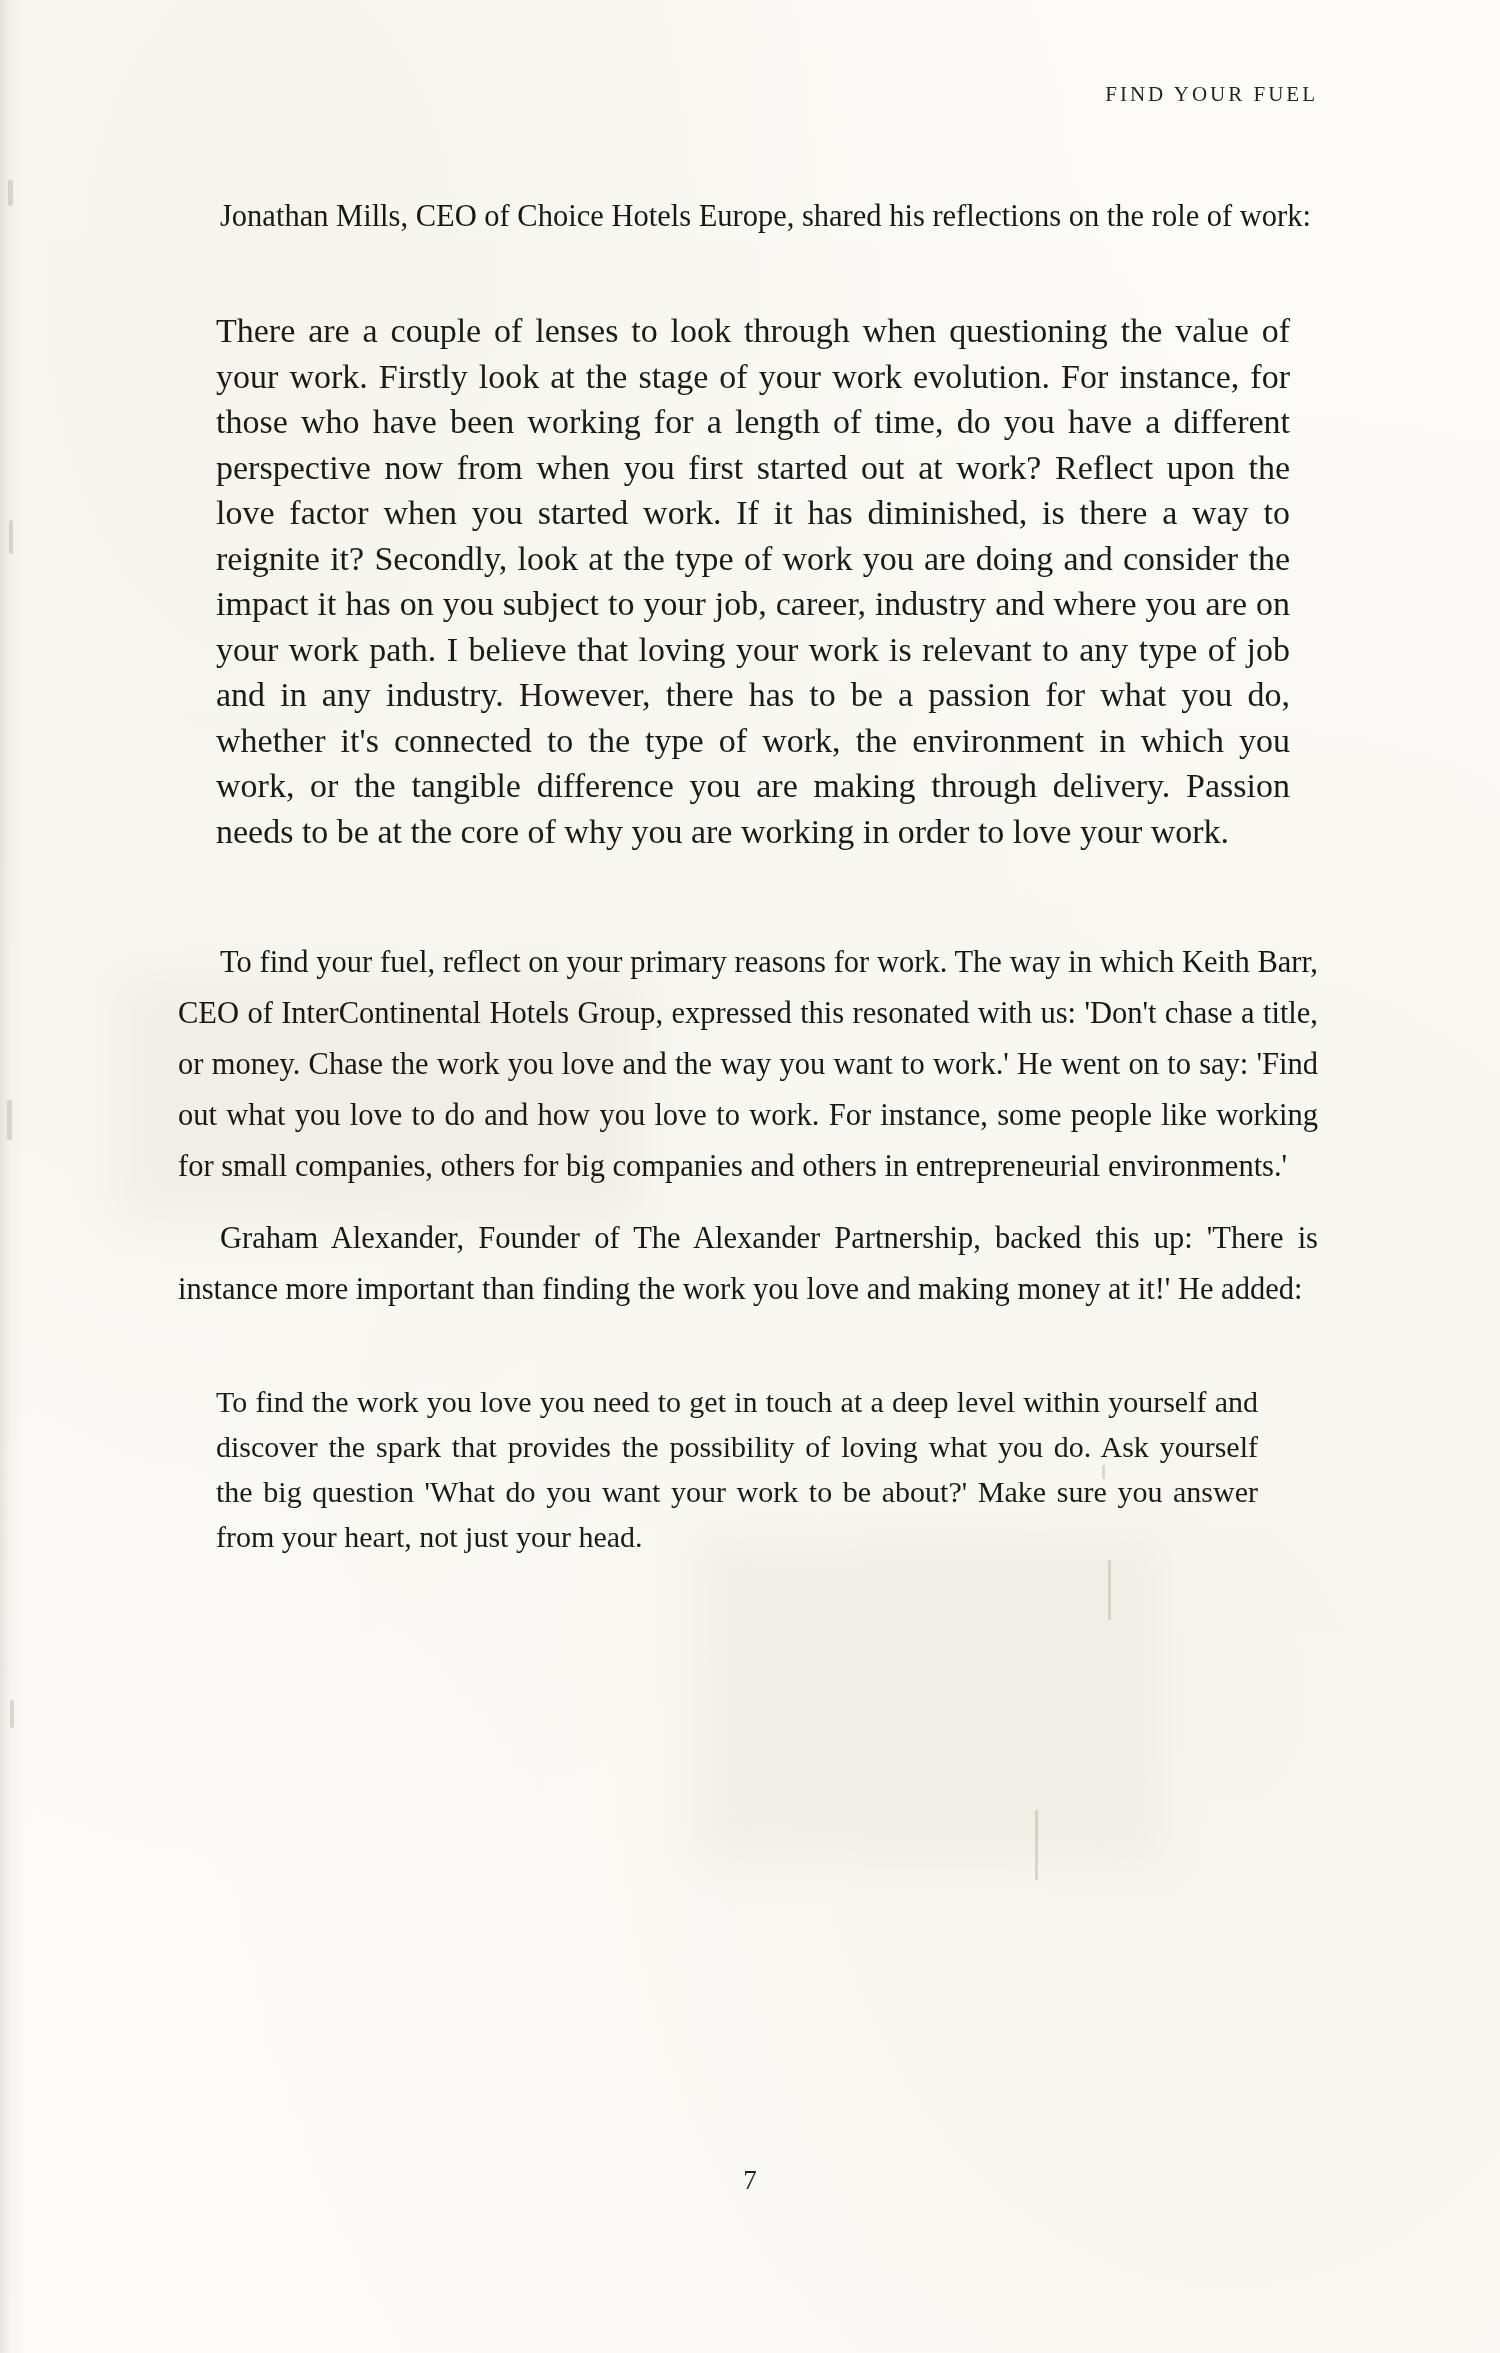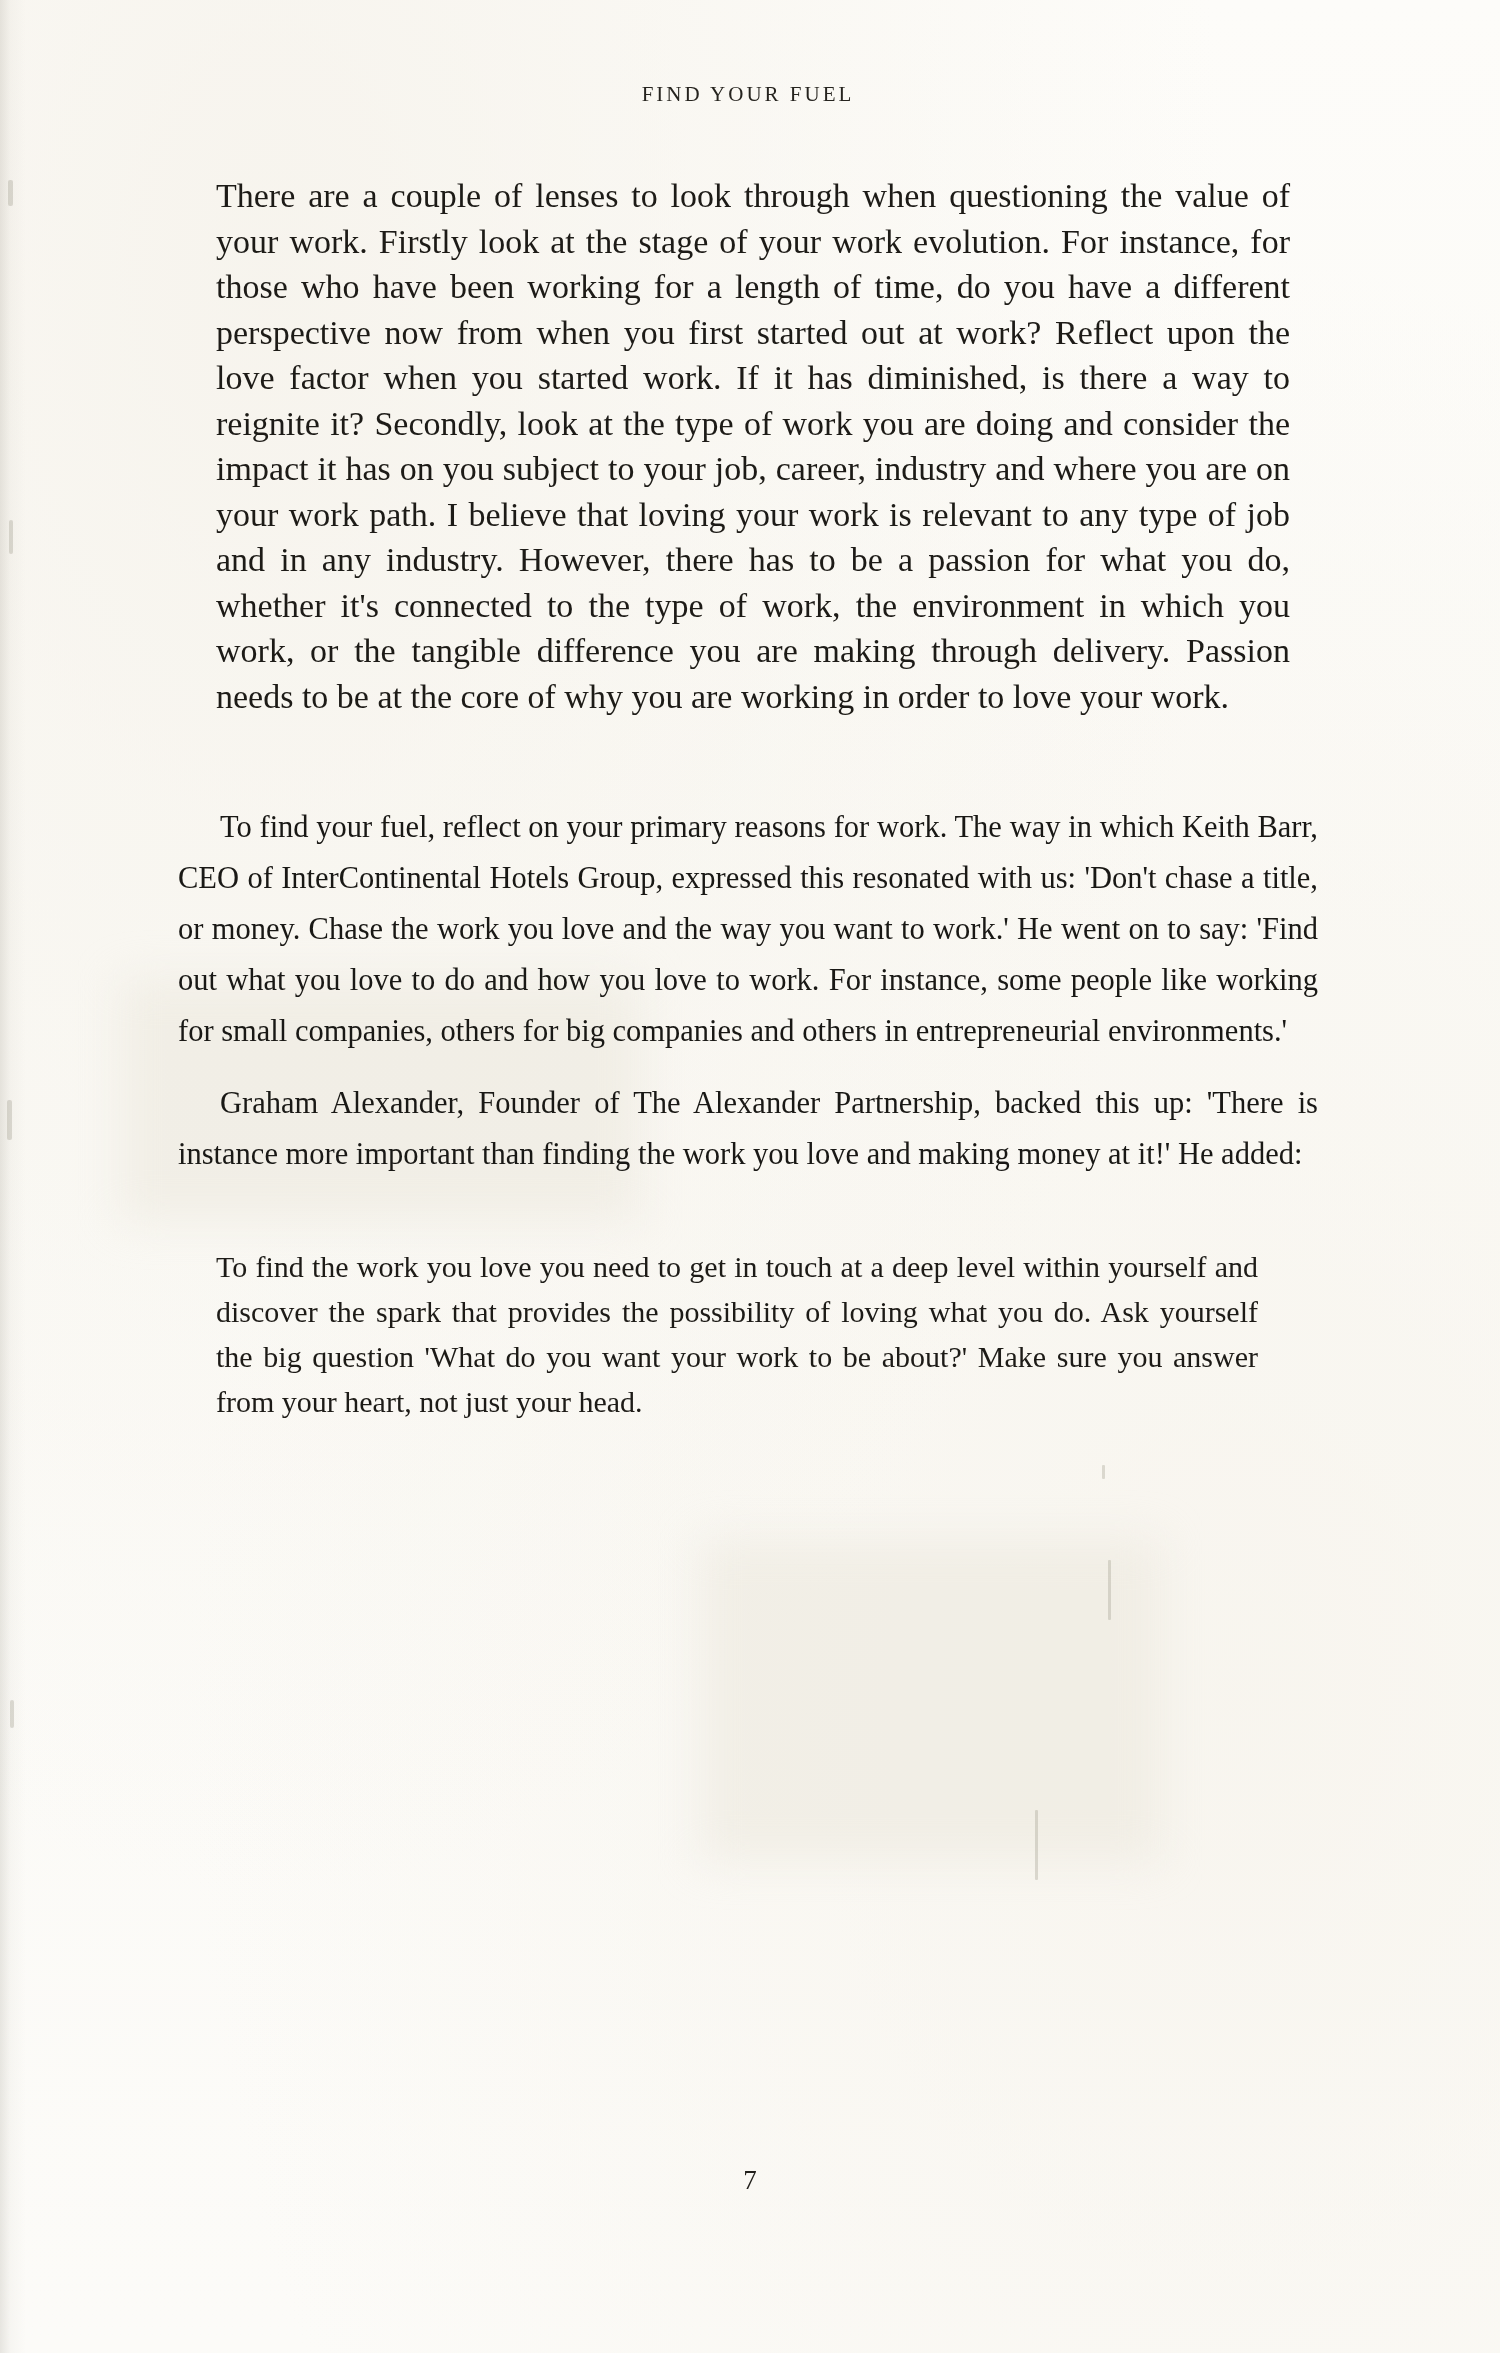--- a/index.html
+++ b/index.html
@@ -39,21 +39,21 @@
   }
   .content {
     position: absolute;
     left: 178px;
     top: 0;
     width: 1140px;
     height: 100%;
   }
   .running-head {
     margin-top: 82px;
-    text-align: center;
+    text-align: right;
     font-size: 21px;
     letter-spacing: 3.0px;
     color: #26241f;
     font-variant: small-caps;
     text-transform: uppercase;
     font-family: "Liberation Serif", "DejaVu Serif", serif;
   }
   .body-para {
     font-size: 30.5px;
     line-height: 51px;
@@ -120,20 +120,21 @@
   <div class="speck" style="left:7px; top:1100px; width:5px; height:40px; border-radius:2px;"></div>
   <div class="speck" style="left:10px; top:1700px; width:4px; height:28px; border-radius:2px;"></div>
   <div class="speck" style="left:1102px; top:1465px; width:3px; height:14px; border-radius:1px;"></div>
   <div class="speck" style="left:1108px; top:1560px; width:3px; height:60px; border-radius:1px;"></div>
   <div class="speck" style="left:1035px; top:1810px; width:3px; height:70px; border-radius:1px;"></div>
 
   <div class="content">
 
     <div class="running-head">FIND YOUR FUEL</div>
 
+    <p class="body-para first">Jonathan Mills, CEO of Choice Hotels Europe, shared his reflections on the role of work:</p>
 
     <div class="gap-before-quote"></div>
 
     <blockquote class="quote">There are a couple of lenses to look through when questioning the value of your work. Firstly look at the stage of your work evolution. For instance, for those who have been working for a length of time, do you have a different perspective now from when you first started out at work? Reflect upon the love factor when you started work. If it has diminished, is there a way to reignite it? Secondly, look at the type of work you are doing and consider the impact it has on you subject to your job, career, industry and where you are on your work path. I believe that loving your work is relevant to any type of job and in any industry. However, there has to be a passion for what you do, whether it's connected to the type of work, the environment in which you work, or the tangible difference you are making through delivery. Passion needs to be at the core of why you are working in order to love your work.</blockquote>
 
     <div class="gap-after-quote"></div>
 
     <p class="body-para cont">To find your fuel, reflect on your primary reasons for work. The way in which Keith Barr, CEO of InterContinental Hotels Group, expressed this resonated with us: 'Don't chase a title, or money. Chase the work you love and the way you want to work.' He went on to say: 'Find out what you love to do and how you love to work. For instance, some people like working for small companies, others for big companies and others in entrepreneurial environments.'</p>
 
     <div class="gap-mid"></div>

